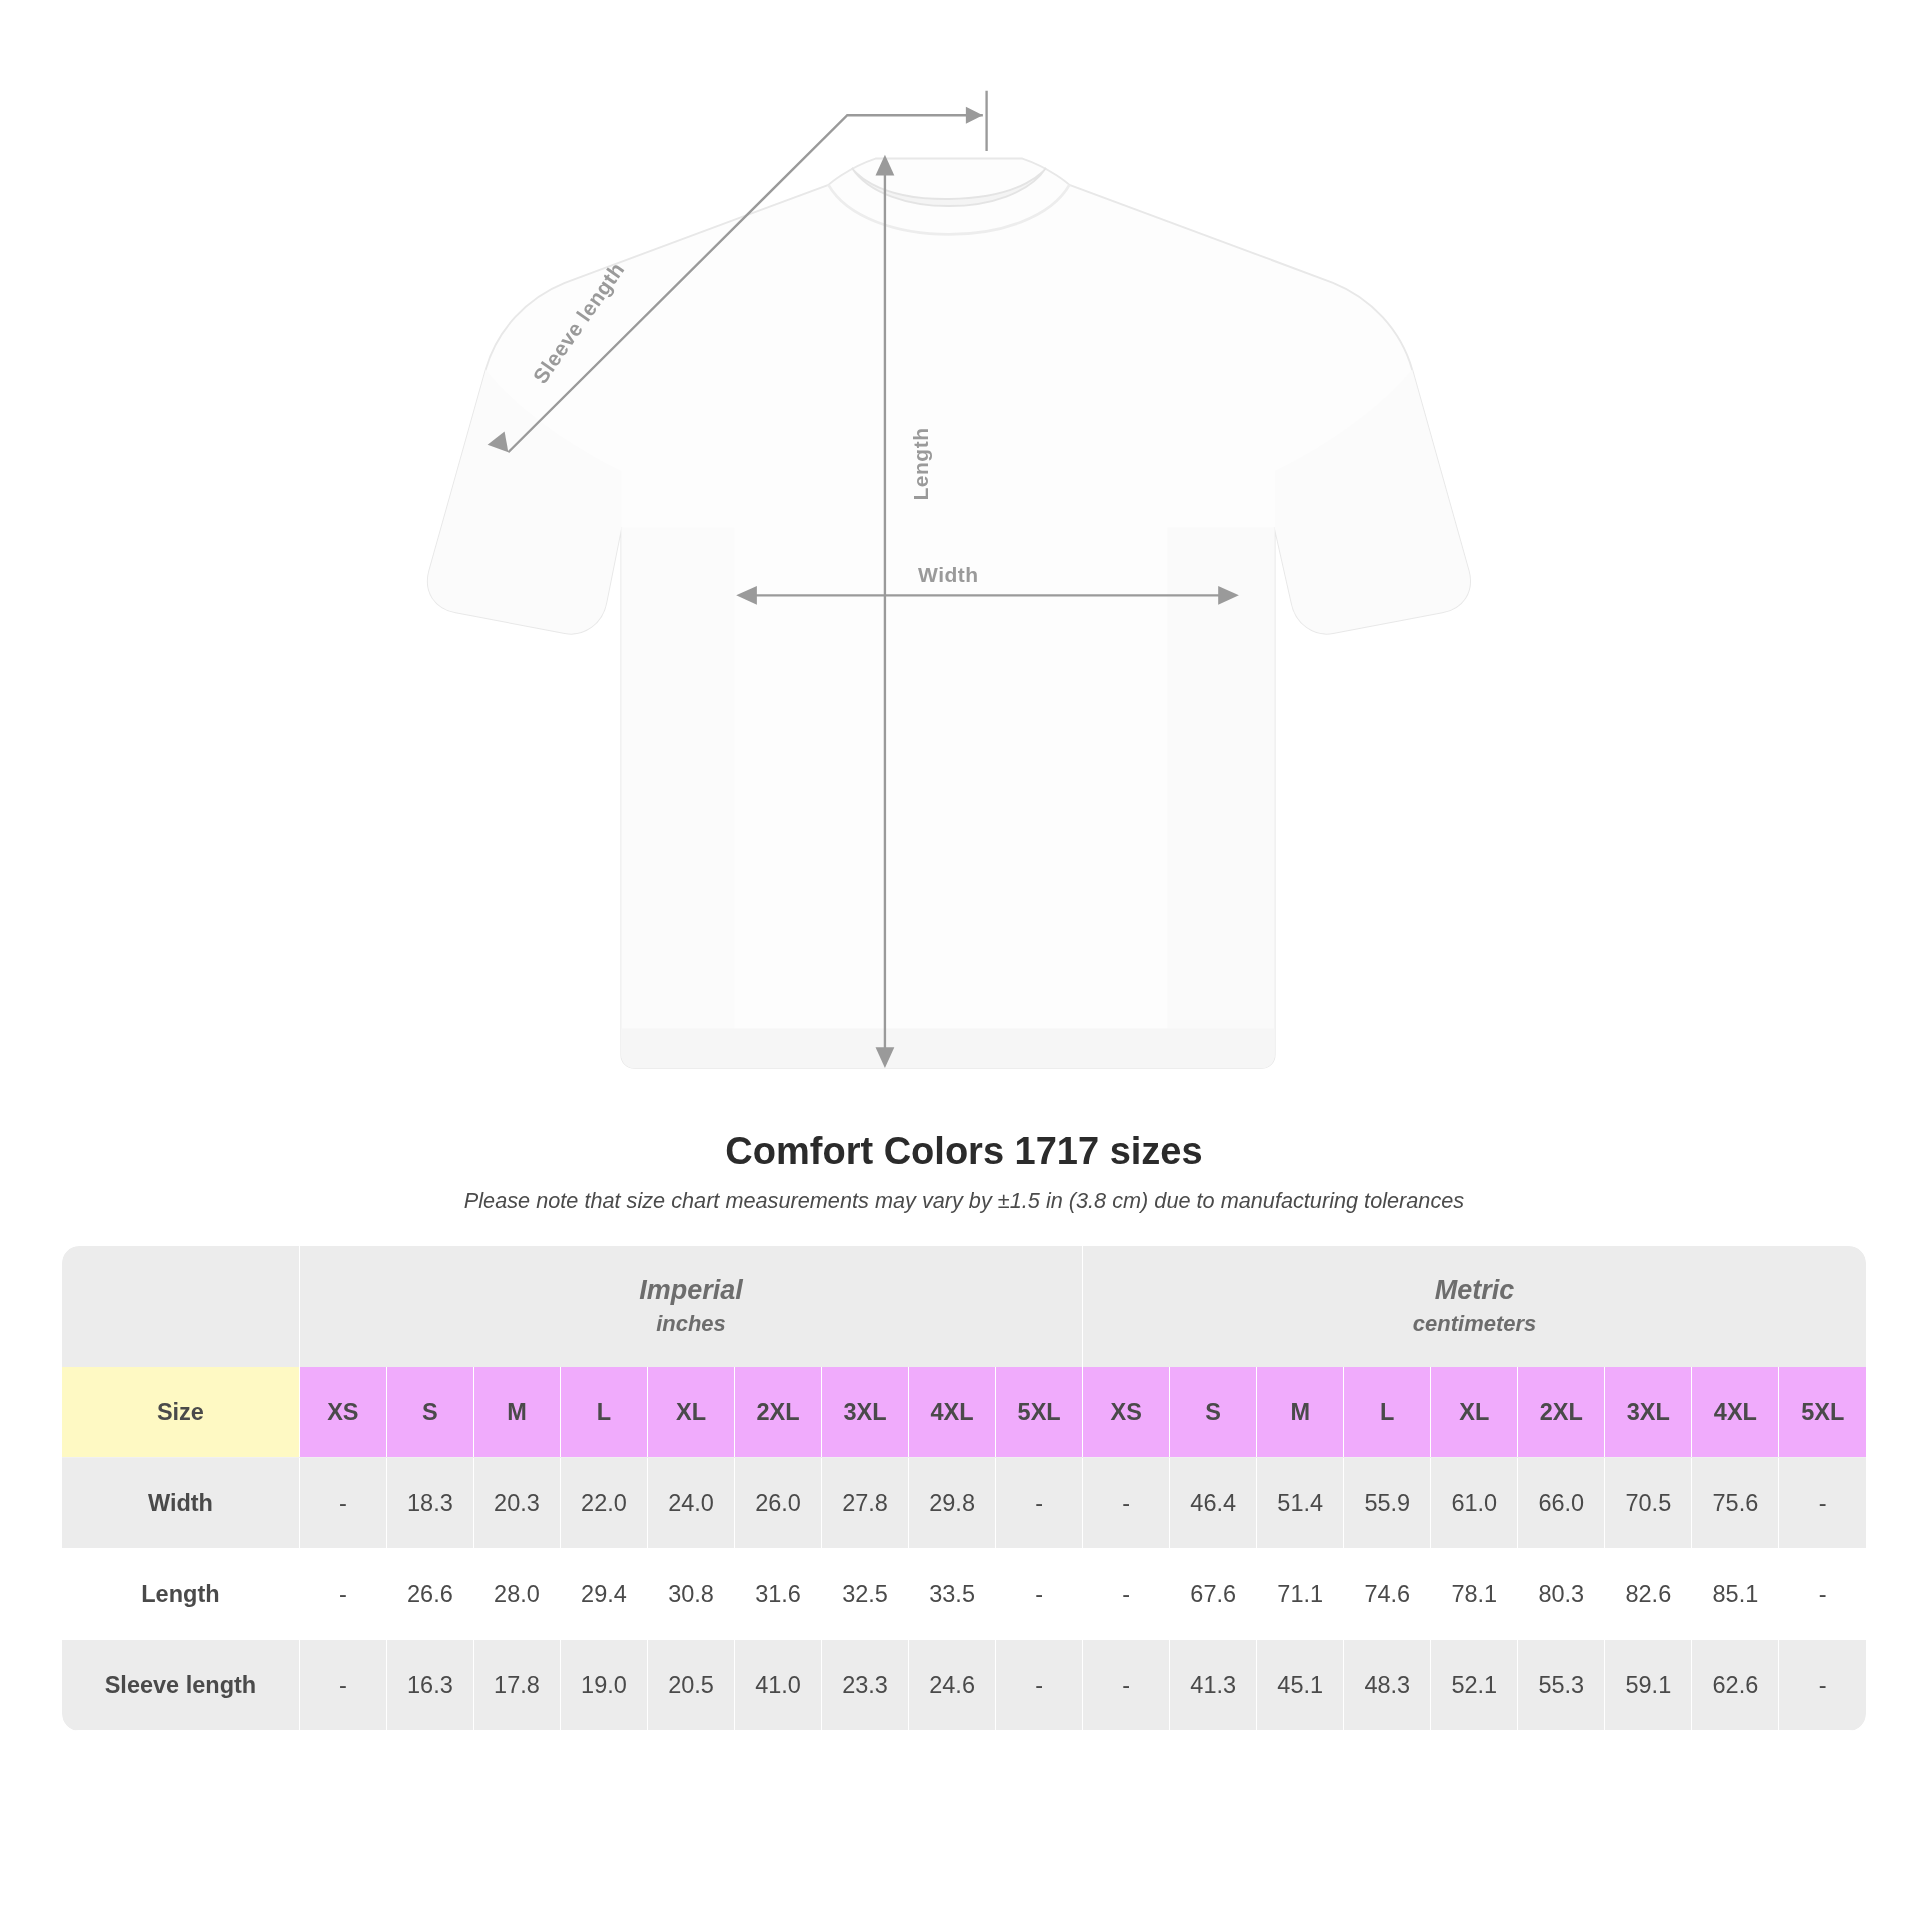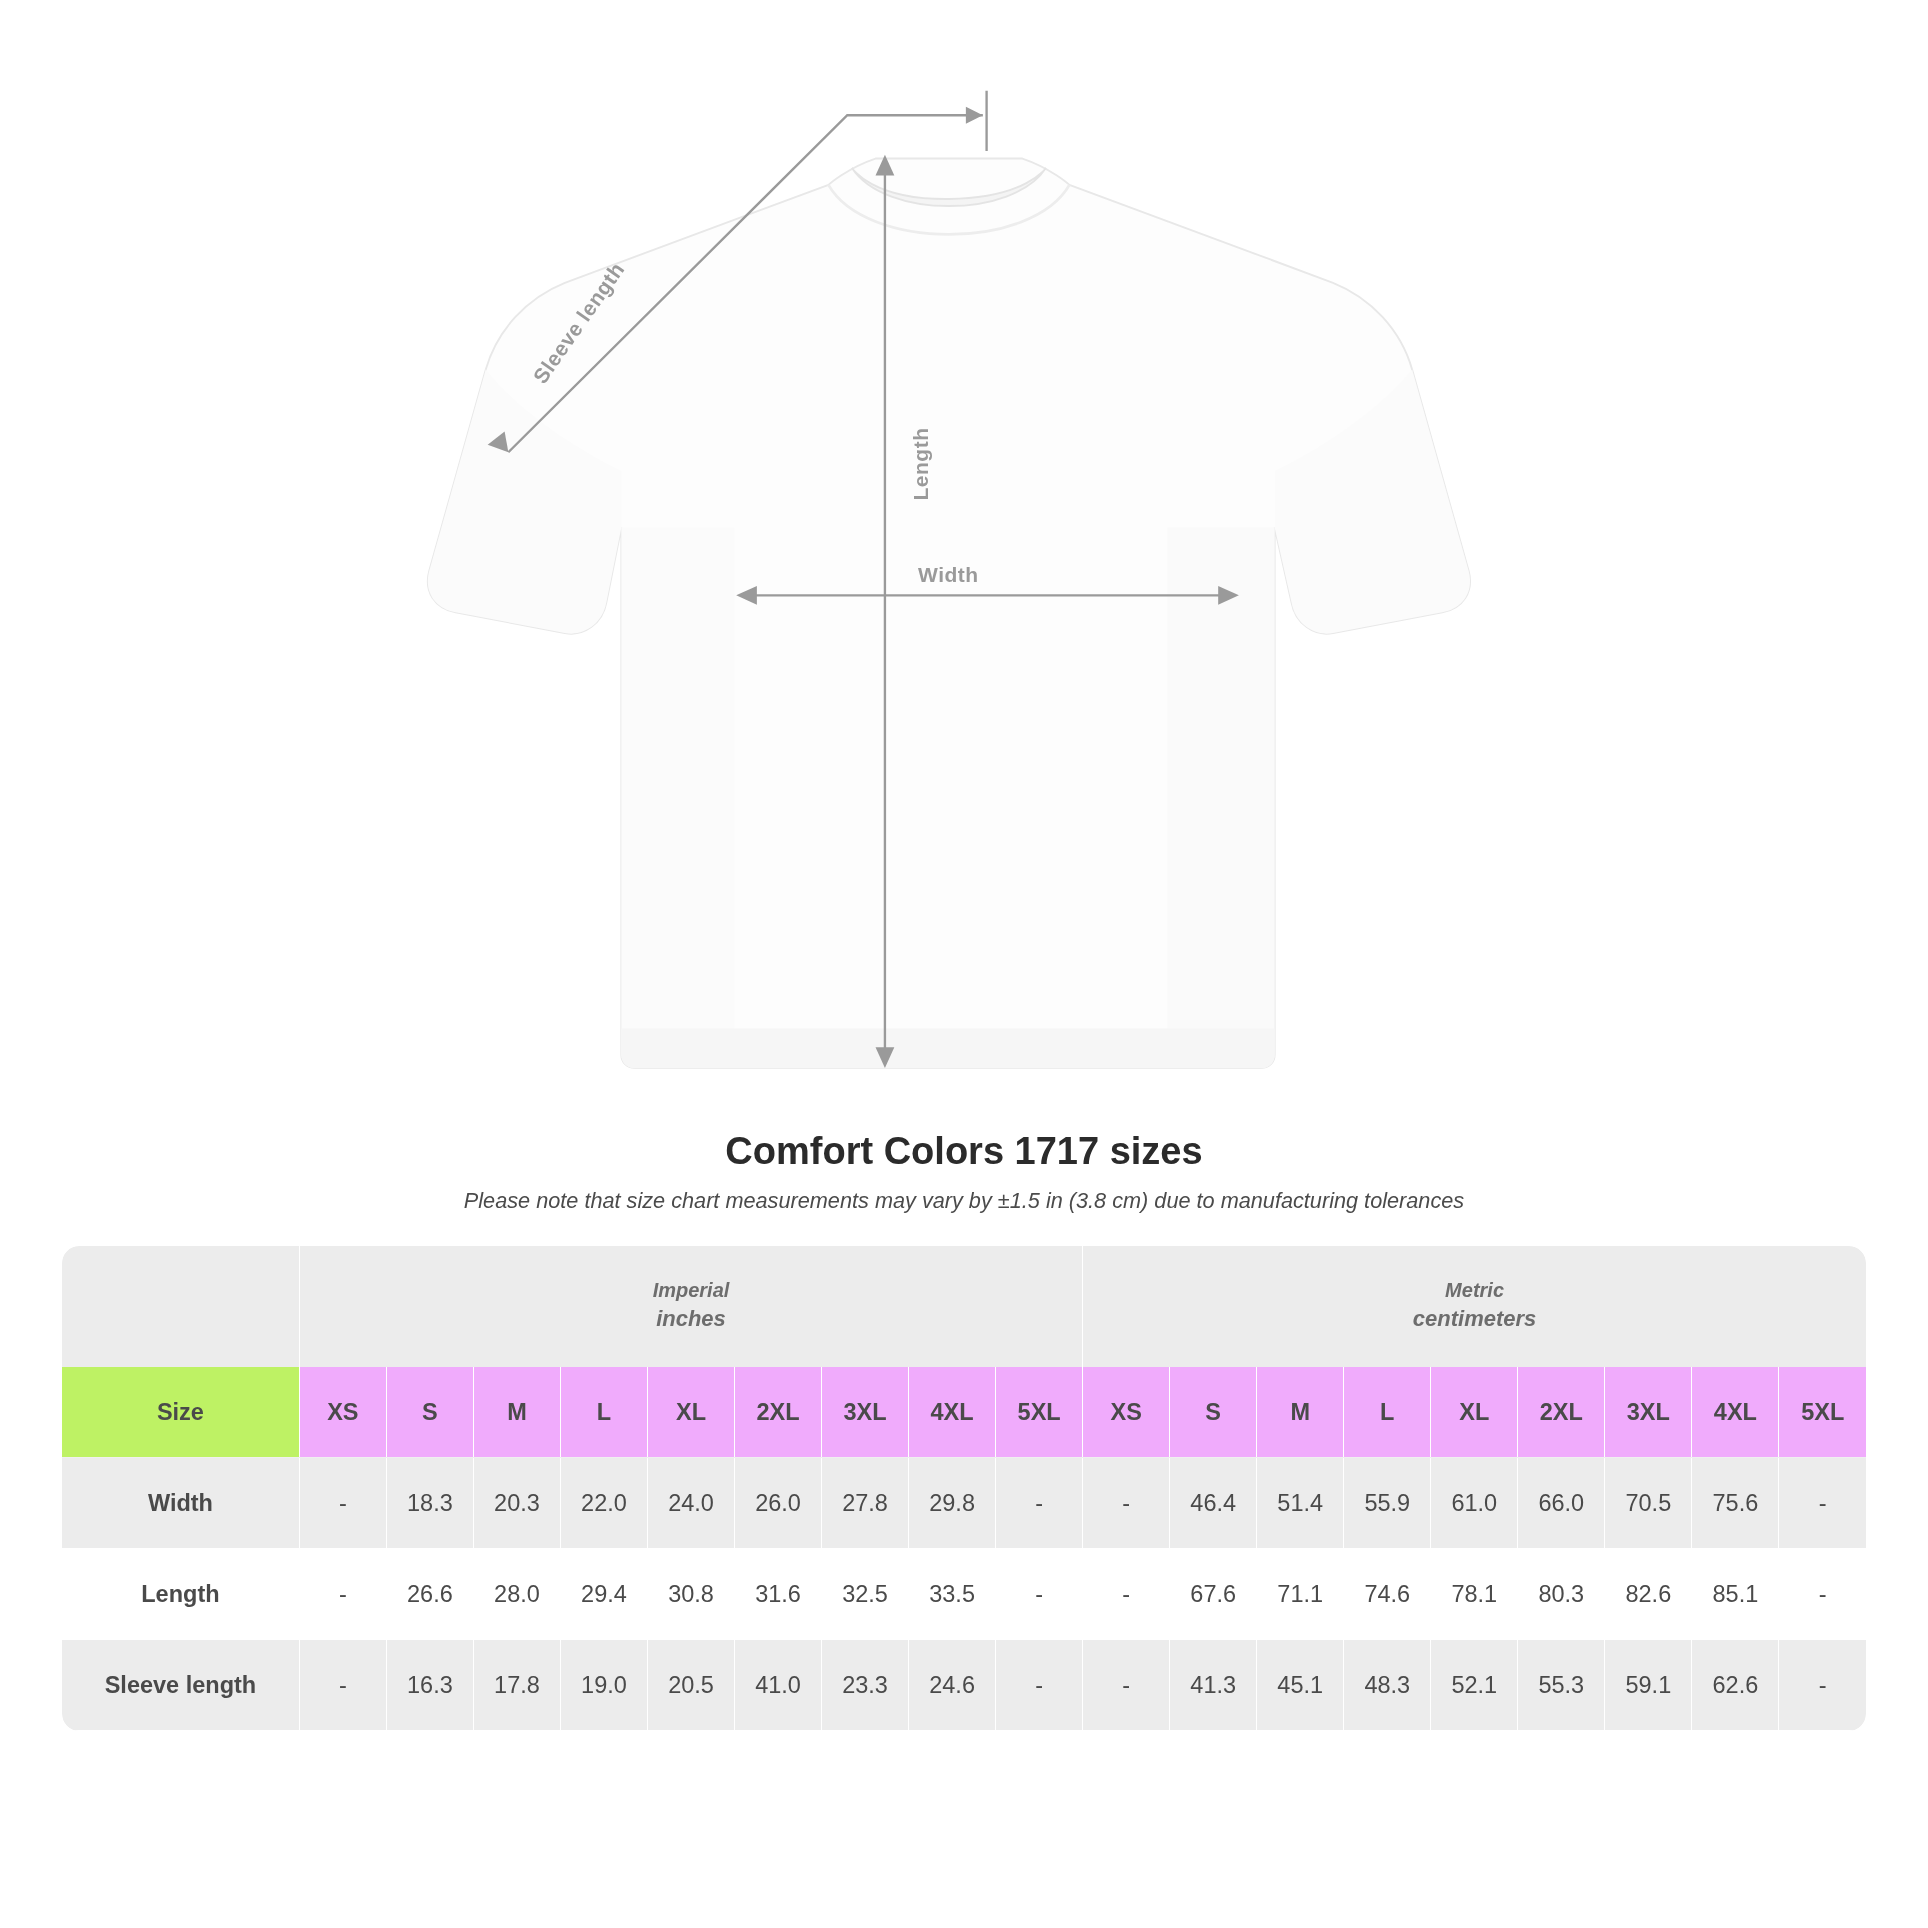--- a/index.html
+++ b/index.html
@@ -92,21 +92,21 @@
     border-right: none;
   }
 
   
   .unit-row th {
     background: #ececec;
     height: 121px;
     border-right: none;
   }
   .unit-name {
-    font-size: 20px;
+    font-size: 27px;
     font-weight: bold;
     font-style: italic;
     color: #6d6d6d;
     line-height: 1.2;
   }
   .unit-sub {
     font-size: 22px;
     font-style: italic;
     color: #6d6d6d;
     line-height: 1.5;
@@ -118,21 +118,21 @@
   
   .size-row th {
     background: #f0abfc;
     height: 90px;
     font-size: 24.5px;
     font-weight: bold;
     color: #5c5c5c;
     border-bottom: 1.9px solid #f0f0f0;
   }
   .size-row th.rowhead {
-    background: #bef264;
+    background: #fef9c3;
   }
 
   .data-row td {
     height: 90px;
     border-bottom: 1.9px solid #ffffff;
   }
   .row-shaded td {
     background: #ececec;
   }
   .row-plain td {

